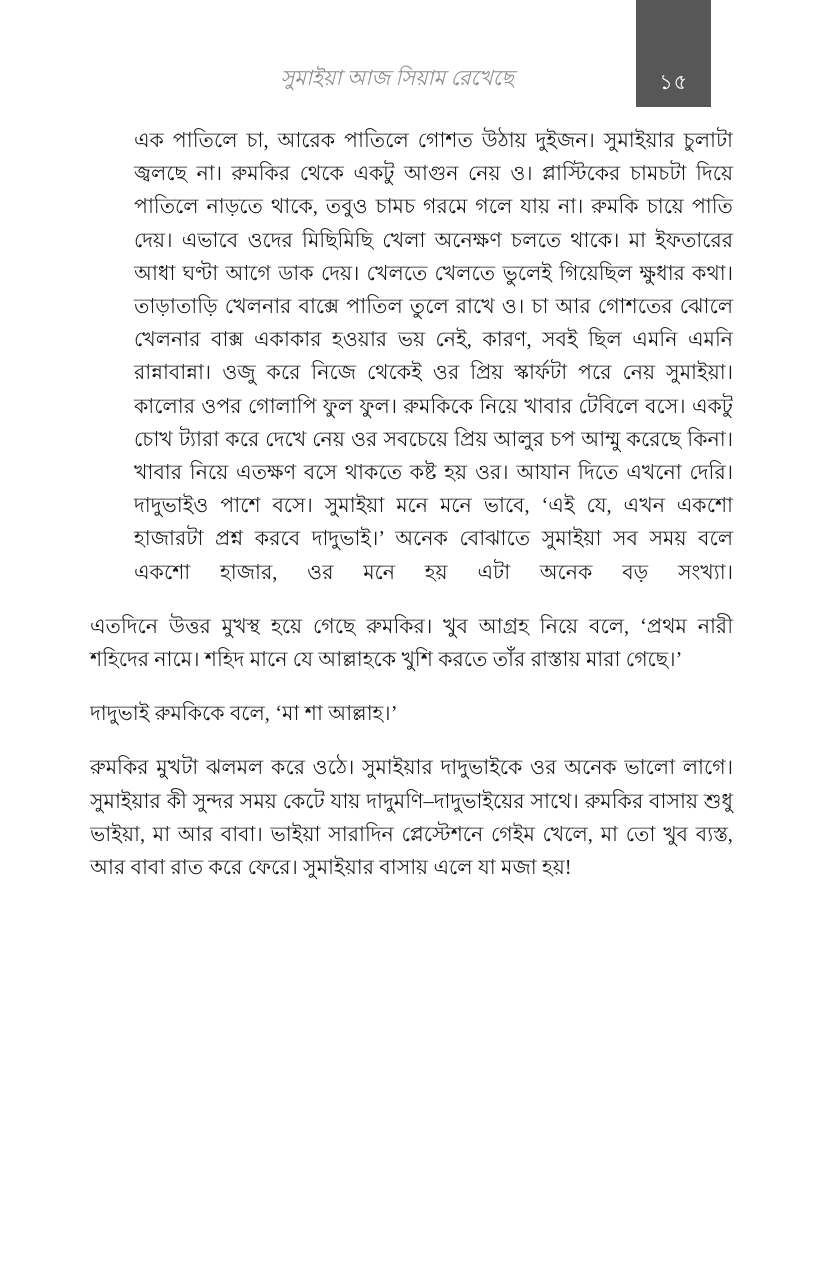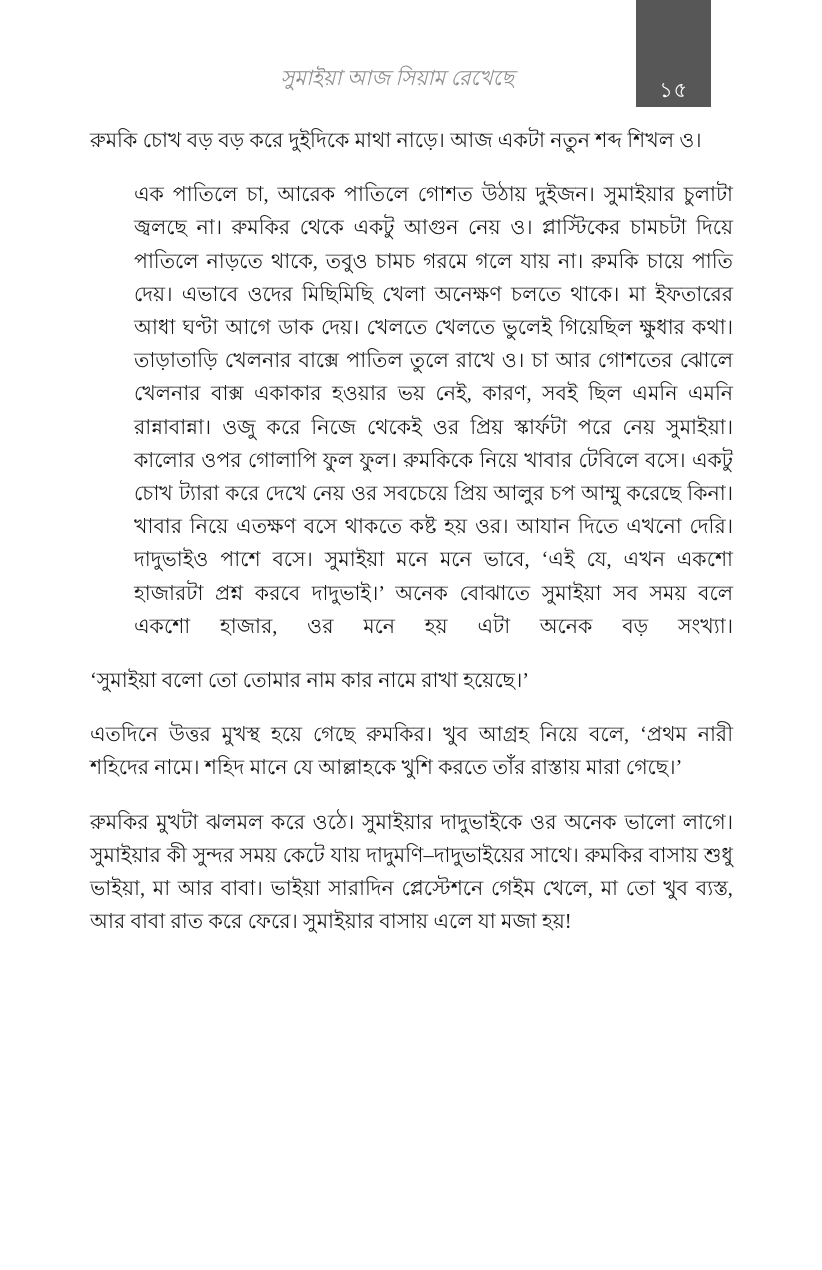--- a/index.html
+++ b/index.html
@@ -44,21 +44,21 @@
 
   .folio-number {
     position: absolute;
     left: 636px;
     top: 0;
     width: 75px;
     height: 107px;
     display: flex;
     align-items: flex-end;
     justify-content: center;
-    padding-bottom: 6px;
+    padding-bottom: 14px;
     box-sizing: border-box;
     color: #ffffff;
     font-size: 21px;
     line-height: 1;
     letter-spacing: 0.5px;
     font-family: "Liberation Serif", "DejaVu Serif", serif;
   }
 
   .running-title {
     position: absolute;
@@ -110,20 +110,19 @@
 
 <div class="page">
 
   <div class="header-band">
     <div class="folio-box"></div>
     <div class="running-title">সুমাইয়া আজ সিয়াম রেখেছে</div>
     <div class="folio-number">১৫</div>
   </div>
 
   <div class="textblock">
-    <p class="para">রুমকি চোখ বড় বড় করে দুইদিকে মাথা নাড়ে। আজ একটা নতুন শব্দ শিখল ও।</p>
     <p class="para full">এক পাতিলে চা, আরেক পাতিলে গোশত উঠায় দুইজন। সুমাইয়ার চুলাটা জ্বলছে না। রুমকির থেকে একটু আগুন নেয় ও। প্লাস্টিকের চামচটা দিয়ে পাতিলে নাড়তে থাকে, তবুও চামচ গরমে গলে যায় না। রুমকি চায়ে পাতি দেয়। এভাবে ওদের মিছিমিছি খেলা অনেক্ষণ চলতে থাকে। মা ইফতারের আধা ঘণ্টা আগে ডাক দেয়। খেলতে খেলতে ভুলেই গিয়েছিল ক্ষুধার কথা। তাড়াতাড়ি খেলনার বাক্সে পাতিল তুলে রাখে ও। চা আর গোশতের ঝোলে খেলনার বাক্স একাকার হওয়ার ভয় নেই, কারণ, সবই ছিল এমনি এমনি রান্নাবান্না। ওজু করে নিজে থেকেই ওর প্রিয় স্কার্ফটা পরে নেয় সুমাইয়া। কালোর ওপর গোলাপি ফুল ফুল। রুমকিকে নিয়ে খাবার টেবিলে বসে। একটু চোখ ট্যারা করে দেখে নেয় ওর সবচেয়ে প্রিয় আলুর চপ আম্মু করেছে কিনা। খাবার নিয়ে এতক্ষণ বসে থাকতে কষ্ট হয় ওর। আযান দিতে এখনো দেরি। দাদুভাইও পাশে বসে। সুমাইয়া মনে মনে ভাবে, ‘এই যে, এখন একশো হাজারটা প্রশ্ন করবে দাদুভাই।’ অনেক বোঝাতে সুমাইয়া সব সময় বলে একশো হাজার, ওর মনে হয় এটা অনেক বড় সংখ্যা।</p>
-    <p class="para">‘সুমাইয়া বলো তো তোমার নাম কার নামে রাখা হয়েছে।’</p>
     <p class="para">এতদিনে উত্তর মুখস্থ হয়ে গেছে রুমকির। খুব আগ্রহ নিয়ে বলে, ‘প্রথম নারী শহিদের নামে। শহিদ মানে যে আল্লাহকে খুশি করতে তাঁর রাস্তায় মারা গেছে।’</p>
+    <p class="para">দাদুভাই রুমকিকে বলে, ‘মা শা আল্লাহ।’</p>
     <p class="para">রুমকির মুখটা ঝলমল করে ওঠে। সুমাইয়ার দাদুভাইকে ওর অনেক ভালো লাগে। সুমাইয়ার কী সুন্দর সময় কেটে যায় দাদুমণি–দাদুভাইয়ের সাথে। রুমকির বাসায় শুধু ভাইয়া, মা আর বাবা। ভাইয়া সারাদিন প্লেস্টেশনে গেইম খেলে, মা তো খুব ব্যস্ত, আর বাবা রাত করে ফেরে। সুমাইয়ার বাসায় এলে যা মজা হয়!</p>
   </div>
 
 </div>
 
 </body></html>

